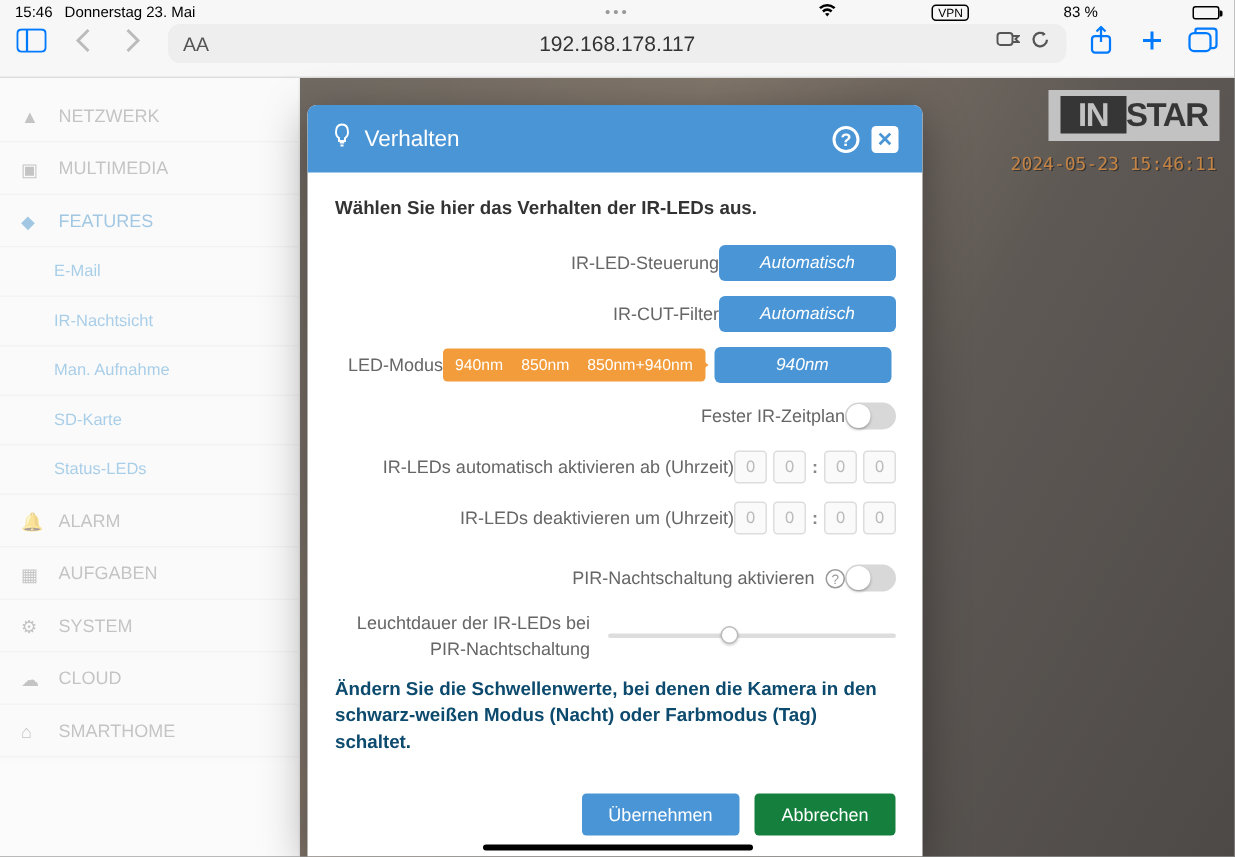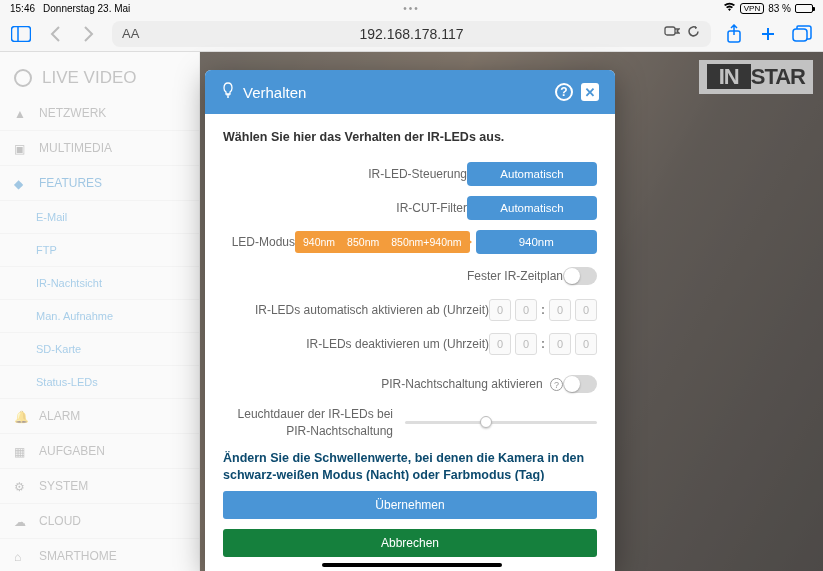--- a/index.html
+++ b/index.html
@@ -1,26 +1,26 @@
 <!DOCTYPE html>
 <html><head>
 <meta charset="utf-8">
 <style>
 * { margin: 0; padding: 0; box-sizing: border-box; font-family: -apple-system, BlinkMacSystemFont, "Segoe UI", sans-serif; }
 body { width: 823px; height: 571px; background: #f7f7f7; position: relative; overflow: hidden; }
 
 .status-bar { height: 16px; display: flex; align-items: center; padding: 0 10px; font-size: 10px; font-weight: 500; color: #000; background: #f7f7f7; }
 .status-left { flex: 1; display: flex; gap: 8px; }
 .status-center { flex: 1; text-align: center; color: #999; letter-spacing: 2px; }
-.status-right { flex: 1; display: flex; justify-content: flex-end; align-items: center; gap: 4px; }
+.status-right { flex: 1; display: flex; justify-content: space-between; align-items: center; gap: 4px; }
 .battery-icon { width: 18px; height: 9px; border: 1px solid #000; border-radius: 2px; position: relative; }
 .battery-icon::after { content: ''; position: absolute; right: -3px; top: 2px; width: 2px; height: 4px; background: #000; border-radius: 0 1px 1px 0; }
 .battery-fill { height: 100%; width: 83%; background: #000; }
 
-.browser-bar { height: 36px; display: flex; align-items: center; padding: 0 10px; gap: 12px; background: #f7f7f7; border-bottom: 1px solid #ddd; }
+.browser-bar { height: 36px; display: flex; align-items: flex-start; padding: 0 10px; gap: 12px; background: #f7f7f7; border-bottom: 1px solid #ddd; }
 .browser-icon { width: 22px; height: 22px; display: flex; align-items: center; justify-content: center; color: #007aff; }
 .browser-icon.gray { color: #bbb; }
 .url-bar { flex: 1; display: flex; align-items: center; justify-content: center; background: #eee; border-radius: 8px; height: 26px; gap: 8px; position: relative; }
 .url-aa { position: absolute; left: 10px; font-size: 13px; color: #555; }
 .url-text { font-size: 14px; color: #333; }
 .url-refresh { position: absolute; right: 10px; display: flex; gap: 6px; }
 
 .app-body { display: flex; height: calc(100% - 52px); position: relative; }
 .sidebar { width: 200px; background: #fff; border-right: 1px solid #e5e5e5; overflow: hidden; padding-top: 8px; opacity: 0.45; }
 .sidebar-title { display: flex; align-items: center; gap: 10px; padding: 8px 14px; font-size: 17px; color: #888; font-weight: 400; }
@@ -43,41 +43,41 @@
 .modal-header-title { flex: 1; font-size: 15px; font-weight: 400; }
 .help-icon { width: 18px; height: 18px; border: 2px solid #fff; border-radius: 50%; display: flex; align-items: center; justify-content: center; font-size: 12px; font-weight: 700; }
 .close-icon { width: 18px; height: 18px; background: #fff; color: #4a95d6; border-radius: 3px; display: flex; align-items: center; justify-content: center; font-size: 13px; font-weight: 700; }
 
 .modal-body { padding: 16px 18px 12px; flex: 1; overflow: auto; font-size: 12px; color: #555; }
 .modal-intro { font-weight: 600; color: #333; margin-bottom: 18px; font-size: 12.5px; }
 
 .form-row { display: flex; align-items: center; margin-bottom: 10px; min-height: 24px; }
 .form-label { flex: 1; font-size: 12px; color: #666; text-align: right; }
 
-.btn-select { width: 130px; height: 24px; background: #4a95d6; color: #fff; border: none; border-radius: 4px; font-size: 11.5px; }
+.btn-select { width: 118px; height: 24px; background: #4a95d6; color: #fff; border: none; border-radius: 4px; font-size: 11.5px; font-style: italic; }
 
 .led-mode-row { display: flex; align-items: center; margin-bottom: 10px; }
 .led-tooltip { background: #f39c3c; color: #fff; font-size: 10.5px; padding: 5px 8px; border-radius: 3px; display: flex; gap: 12px; position: relative; margin-right: 6px; }
 .led-tooltip::after { content: ''; position: absolute; right: -8px; top: 50%; transform: translateY(-50%); border: 6px solid transparent; border-left: 8px solid #f39c3c; }
 
 .toggle { width: 34px; height: 18px; background: #d8d8d8; border-radius: 10px; position: relative; }
 .toggle::after { content: ''; position: absolute; top: 1px; left: 1px; width: 16px; height: 16px; background: #fff; border-radius: 50%; box-shadow: 0 1px 2px rgba(0,0,0,0.3); }
 
 .time-inputs { display: flex; gap: 4px; align-items: center; }
 .time-box { width: 22px; height: 22px; border: 1px solid #ddd; border-radius: 3px; display: flex; align-items: center; justify-content: center; font-size: 11px; color: #bbb; background: #fafafa; }
 .time-sep { font-weight: 700; color: #888; }
 
 .info-icon { display: inline-flex; width: 13px; height: 13px; border: 1px solid #999; border-radius: 50%; align-items: center; justify-content: center; font-size: 9px; color: #999; margin-left: 4px; }
 
 .slider-track { height: 3px; background: #ddd; border-radius: 2px; position: relative; flex: 1; margin-left: 12px; }
 .slider-thumb { width: 12px; height: 12px; background: #fff; border: 1px solid #bbb; border-radius: 50%; position: absolute; top: -5px; transform: translateX(-50%); box-shadow: 0 1px 2px rgba(0,0,0,0.2); }
 
 .section-text { font-weight: 600; color: #0c4a6e; font-size: 12.5px; margin: 4px 0 12px; line-height: 1.4; }
 
-.modal-footer { padding: 10px 18px 14px; display: flex; justify-content: flex-end; gap: 10px; flex-direction: column; }
+.modal-footer { padding: 10px 18px 14px; display: flex; justify-content: flex-end; gap: 10px; }
 .btn { padding: 7px 18px; border: none; border-radius: 3px; font-size: 12px; color: #fff; }
 .btn-primary { background: #4a95d6; }
 .btn-danger { background: #15803d; }
 
 .home-indicator { position: absolute; bottom: 4px; left: 50%; transform: translateX(-50%); width: 180px; height: 4px; background: #000; border-radius: 3px; }
 </style>
 </head>
 <body>
 
 <div class="status-bar">
@@ -144,41 +144,34 @@
     <svg width="20" height="18" viewBox="0 0 20 18">
         <rect x="1" y="4" width="14" height="12" rx="3" fill="none" stroke="#007aff" stroke-width="1.5"></rect>
         <path d="M5 4 L5 2 Q5 1 6 1 L17 1 Q19 1 19 3 L19 12 Q19 14 17 14 L15 14" fill="none" stroke="#007aff" stroke-width="1.5"></path>
       </svg>
   </span>
 </div>
 
 <div class="app-body">
 
   <div class="sidebar">
-    <div class="sidebar-title">
-      <span class="icon"></span>
-      <span>LIVE VIDEO</span>
-    </div>
     <div class="nav-item">
         <span class="nav-icon">▲</span>
         <span>NETZWERK</span>
       </div>
     <div class="nav-item">
         <span class="nav-icon">▣</span>
         <span>MULTIMEDIA</span>
       </div>
     <div class="nav-item active">
         <span class="nav-icon">◆</span>
         <span>FEATURES</span>
       </div>
     <div class="nav-item nav-sub">
         <span>E-Mail</span>
-      </div>
-    <div class="nav-item nav-sub">
-        <span>FTP</span>
       </div>
     <div class="nav-item nav-sub">
         <span>IR-Nachtsicht</span>
       </div>
     <div class="nav-item nav-sub">
         <span>Man. Aufnahme</span>
       </div>
     <div class="nav-item nav-sub">
         <span>SD-Karte</span>
       </div>
@@ -206,20 +199,21 @@
         <span>SMARTHOME</span>
       </div>
 
   </div>
 
   <div class="main-area">
     <div class="camera-bg"></div>
     <div class="brand-logo">
       <span class="in">IN</span><span>STAR</span>
     </div>
+    <div class="timestamp">2024-05-23 15:46:11</div>
     <div class="overlay"></div>
   </div>
 
   <div class="modal">
     <div class="modal-header">
       <span>
         <svg width="14" height="16" viewBox="0 0 14 16">
             <path d="M7 1 Q11 1 11 6 Q11 9 9 10 L9 12 L5 12 L5 10 Q3 9 3 6 Q3 1 7 1 M5.5 13 L8.5 13 M6 15 L8 15" fill="none" stroke="#fff" stroke-width="1.3"></path>
           </svg>
       </span>

